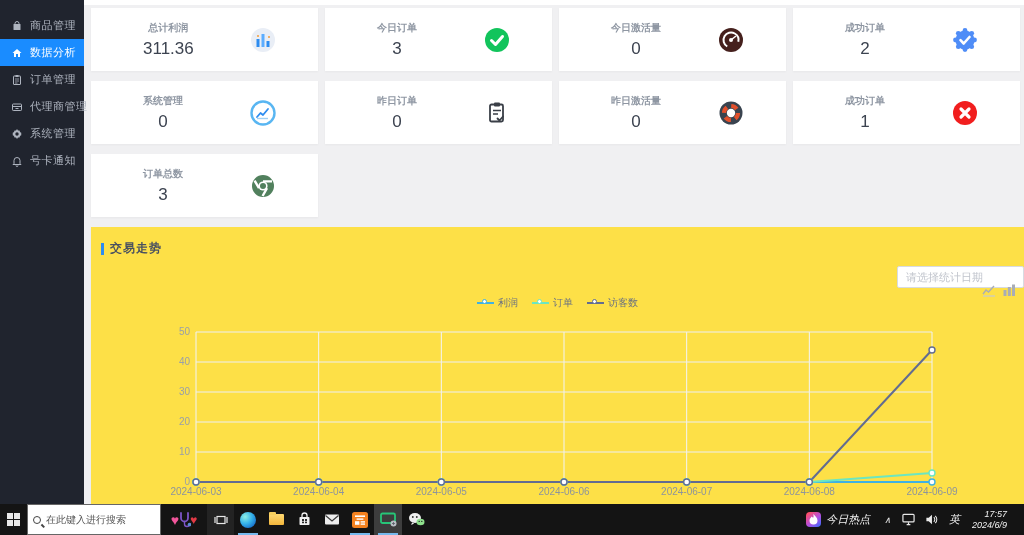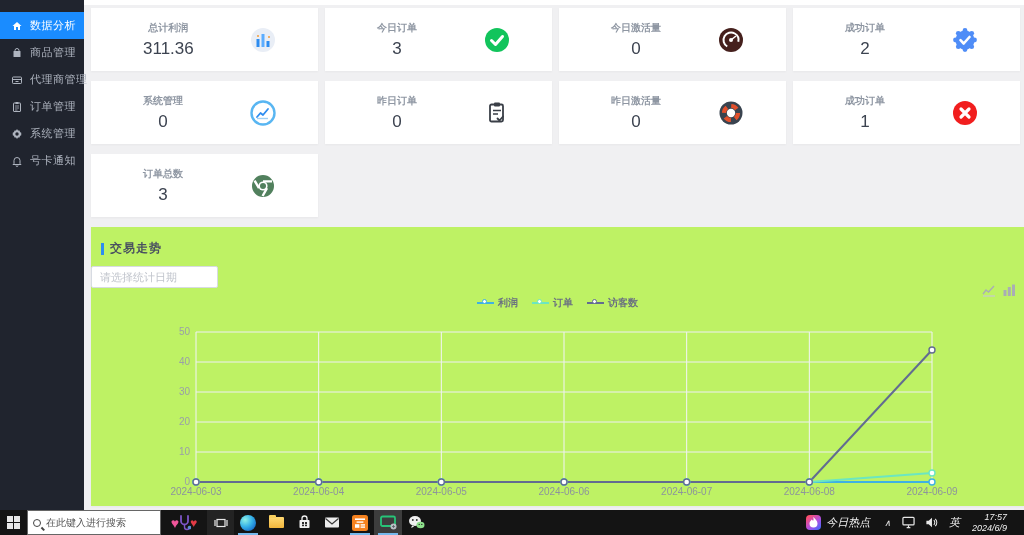--- a/index.html
+++ b/index.html
@@ -20,39 +20,39 @@
   .top-strip{height:5px;background:#fff;}
   .cards{display:grid;grid-template-columns:repeat(4,227px);column-gap:7px;row-gap:10px;margin:3px 0 0 7px;}
   .card{background:#fff;height:63px;display:flex;align-items:center;justify-content:space-between;padding:0 42px 0 52px;box-shadow:0 1px 2px rgba(0,0,0,.04);}
   .card-text{text-align:center;}
   .card-label{font-size:10px;color:#8f97a3;margin-bottom:4px;font-weight:bold;}
   .card-value{font-size:17px;color:#3c4350;}
   .card-icon{width:26px;height:26px;display:inline-flex;align-items:center;justify-content:center;}
   .card-icon svg{width:26px;height:26px;}
 
   
-  .panel{position:relative;margin:10px 0 0 7px;width:933px;height:279px;background:#bef264;box-shadow:0 1px 2px rgba(0,0,0,.04);}
+  .panel{position:relative;margin:10px 0 0 7px;width:933px;height:279px;background:#fde047;box-shadow:0 1px 2px rgba(0,0,0,.04);}
   .panel-head{display:flex;align-items:center;padding:13px 0 0 10px;}
   .title-marker{width:3px;height:12px;background:#2d8cf0;margin-right:6px;}
   .panel-title{font-size:12px;color:#4a5160;font-weight:bold;letter-spacing:1px;}
-  .date-row{display:flex;justify-content:flex-start;margin-top:9px;}
+  .date-row{display:flex;justify-content:flex-end;margin-top:9px;}
   .date-input{width:127px;height:22px;border:1px solid #d7dbe2;border-radius:2px;font-size:11px;padding:0 8px;color:#515a6e;background:#fff;outline:none;}
   .date-input::placeholder{color:#c0c4cc;}
   .legend-row{display:flex;justify-content:center;align-items:center;gap:14px;margin-top:8px;height:14px;}
-  .legend-item{display:flex;align-items:center;gap:4px;cursor:pointer;font-weight:bold;}
+  .legend-item{display:flex;align-items:center;gap:4px;cursor:pointer;}
   .lg-line{width:17px;height:2px;position:relative;display:inline-block;}
   .lg-dot{position:absolute;left:5px;top:-3px;width:5px;height:5px;border-radius:50%;background:#fff;border:1.5px solid #000;}
   .lg-label{font-size:10px;color:#6b7280;}
   .toolbox{position:absolute;right:8px;top:56px;display:flex;gap:6px;color:#a9adb5;}
   .tb-icon{width:14px;height:14px;cursor:pointer;}
   .tb-icon svg{width:14px;height:14px;}
   #trend-chart{display:block;margin-top:14px;}
 
   
-  .taskbar{position:absolute;left:0;bottom:0;width:1024px;height:25px;background:#141414;display:flex;align-items:stretch;z-index:5;color:#eee;}
+  .taskbar{position:absolute;left:0;bottom:0;width:1024px;height:31px;background:#141414;display:flex;align-items:stretch;z-index:5;color:#eee;}
   .tb-btn{display:flex;align-items:center;justify-content:center;cursor:pointer;position:relative;}
   .start{width:27px;}
   .win-grid{display:grid;grid-template-columns:6px 6px;grid-template-rows:6px 6px;gap:1px;}
   .win-grid span{background:#e8e8e8;}
   .searchbox{width:134px;background:#fff;border:1px solid #666;display:flex;align-items:center;padding:0 5px;gap:5px;}
   .mag{width:8px;height:8px;border:1.5px solid #444;border-radius:50%;position:relative;flex:0 0 8px;}
   .mag::after{content:"";position:absolute;width:4px;height:1.5px;background:#444;transform:rotate(45deg);left:7px;top:8px;}
   .search-text{font-size:10px;color:#555;white-space:nowrap;overflow:hidden;}
   .hearts{width:46px;gap:0;}
   .heart{font-size:14px;line-height:1;}
@@ -75,55 +75,55 @@
   .tray-ico svg{width:13px;height:13px;}
   .ime{font-size:11px;color:#f2f2f2;padding:0 6px;cursor:pointer;}
   .clock{padding:0 17px 0 6px;text-align:right;font-size:9px;color:#f2f2f2;line-height:11px;cursor:pointer;}
 </style>
 </head>
 <body>
 
 <div class="screen">
 
   <nav class="sidebar">
-    <div class="menu-item active">
-      <span class="mi-icon">
-          <svg viewBox="0 0 24 24">
-            <path fill="currentColor" d="M3 12 12 4l9 8h-3v8h-4v-6h-4v6H6v-8z"></path>
-          </svg>
-        </span>
-      <span class="mi-label">数据分析</span>
-    </div>
     <div class="menu-item">
       <span class="mi-icon">
           <svg viewBox="0 0 24 24">
             <path fill="none" stroke="currentColor" stroke-width="2" d="M8 9V7a4 4 0 0 1 8 0v2"></path>
             <rect x="5" y="8" width="14" height="12" rx="1" fill="currentColor"></rect>
           </svg>
         </span>
       <span class="mi-label">商品管理</span>
     </div>
-    <div class="menu-item">
-      <span class="mi-icon">
-          <svg viewBox="0 0 24 24">
-            <rect x="3" y="6" width="18" height="13" rx="1.5" fill="none" stroke="currentColor" stroke-width="2"></rect>
-            <path stroke="currentColor" stroke-width="2" d="M3 11h18M9 15h6"></path>
-          </svg>
-        </span>
-      <span class="mi-label">代理商管理</span>
+    <div class="menu-item active">
+      <span class="mi-icon">
+          <svg viewBox="0 0 24 24">
+            <path fill="currentColor" d="M3 12 12 4l9 8h-3v8h-4v-6h-4v6H6v-8z"></path>
+          </svg>
+        </span>
+      <span class="mi-label">数据分析</span>
     </div>
     <div class="menu-item">
       <span class="mi-icon">
           <svg viewBox="0 0 24 24">
             <rect x="5" y="4" width="14" height="17" rx="1" fill="none" stroke="currentColor" stroke-width="2"></rect>
             <rect x="9" y="2" width="6" height="4" fill="currentColor"></rect>
             <path stroke="currentColor" stroke-width="1.6" d="M8 10h8M8 14h8M8 18h5"></path>
           </svg>
         </span>
       <span class="mi-label">订单管理</span>
+    </div>
+    <div class="menu-item">
+      <span class="mi-icon">
+          <svg viewBox="0 0 24 24">
+            <rect x="3" y="6" width="18" height="13" rx="1.5" fill="none" stroke="currentColor" stroke-width="2"></rect>
+            <path stroke="currentColor" stroke-width="2" d="M3 11h18M9 15h6"></path>
+          </svg>
+        </span>
+      <span class="mi-label">代理商管理</span>
     </div>
     <div class="menu-item">
       <span class="mi-icon">
           <svg viewBox="0 0 24 24">
             <path fill="currentColor" d="M12 2l2 3h3l1 3 3 2-1 2 1 2-3 2-1 3h-3l-2 3-2-3H7l-1-3-3-2 1-2-1-2 3-2 1-3h3z"></path>
             <circle cx="12" cy="12" r="3.4" fill="#20242e"></circle>
           </svg>
         </span>
       <span class="mi-label">系统管理</span>
     </div>

